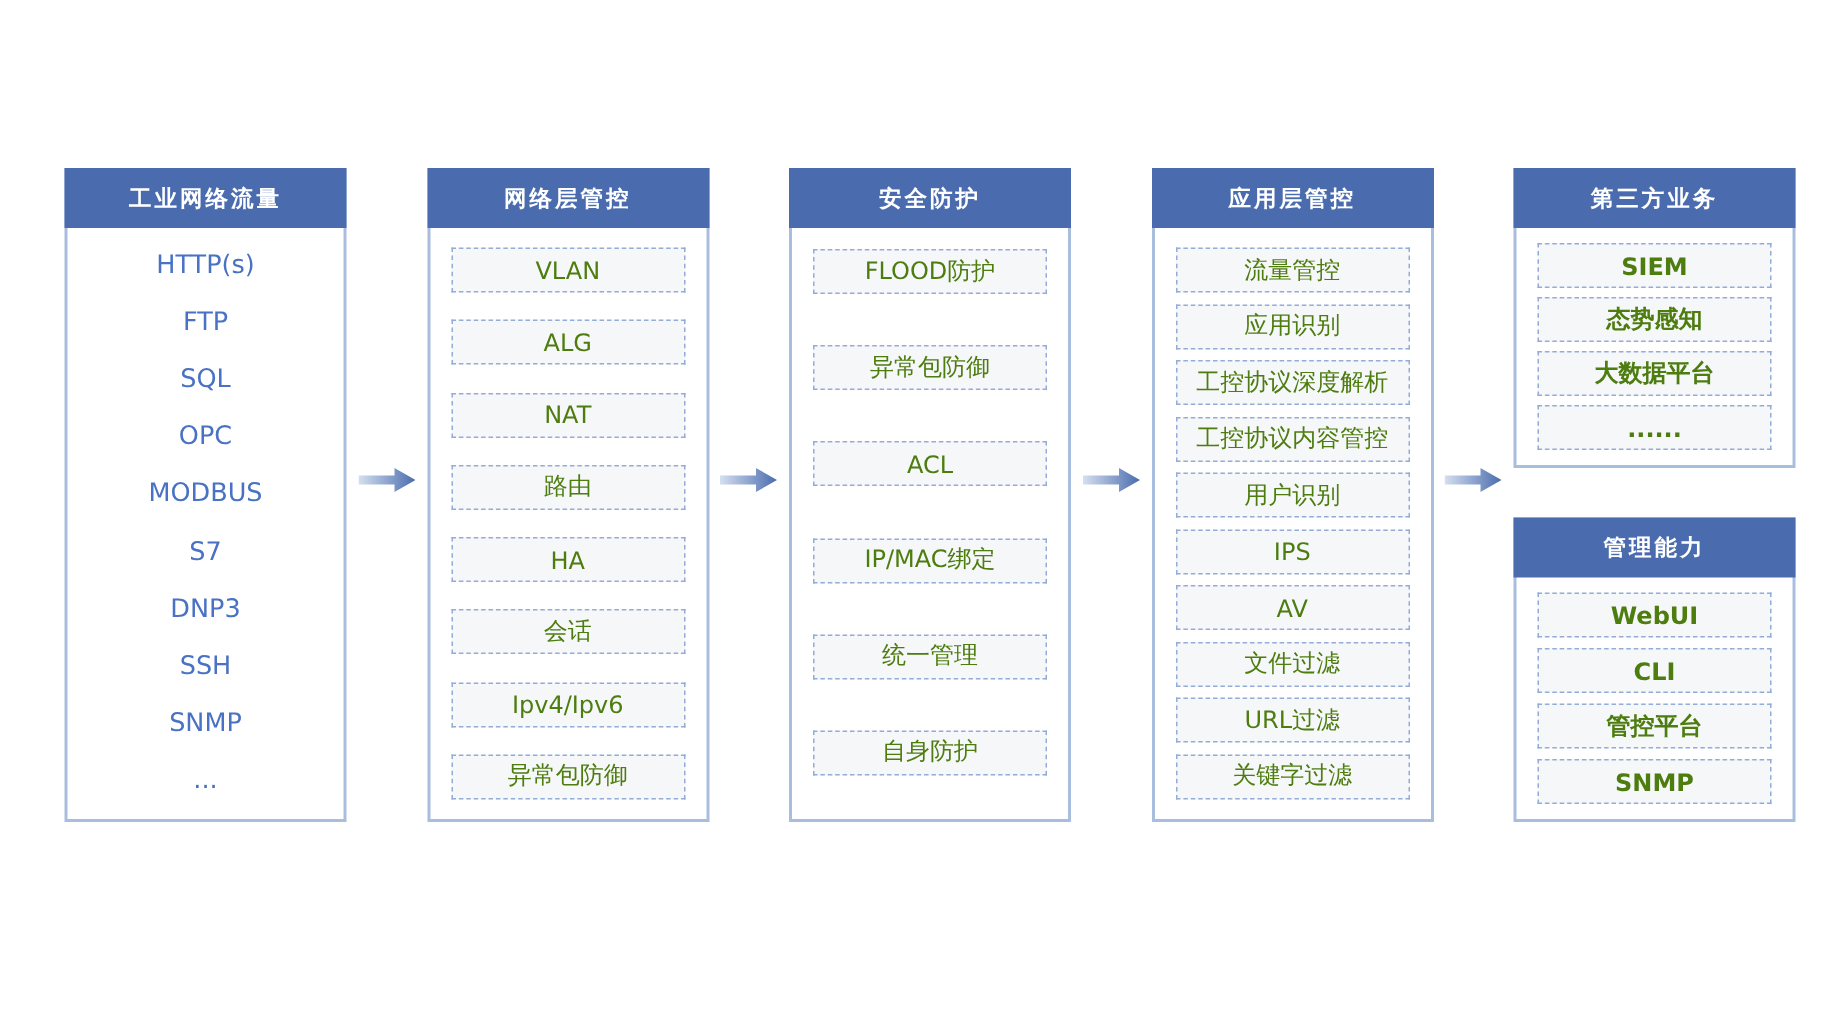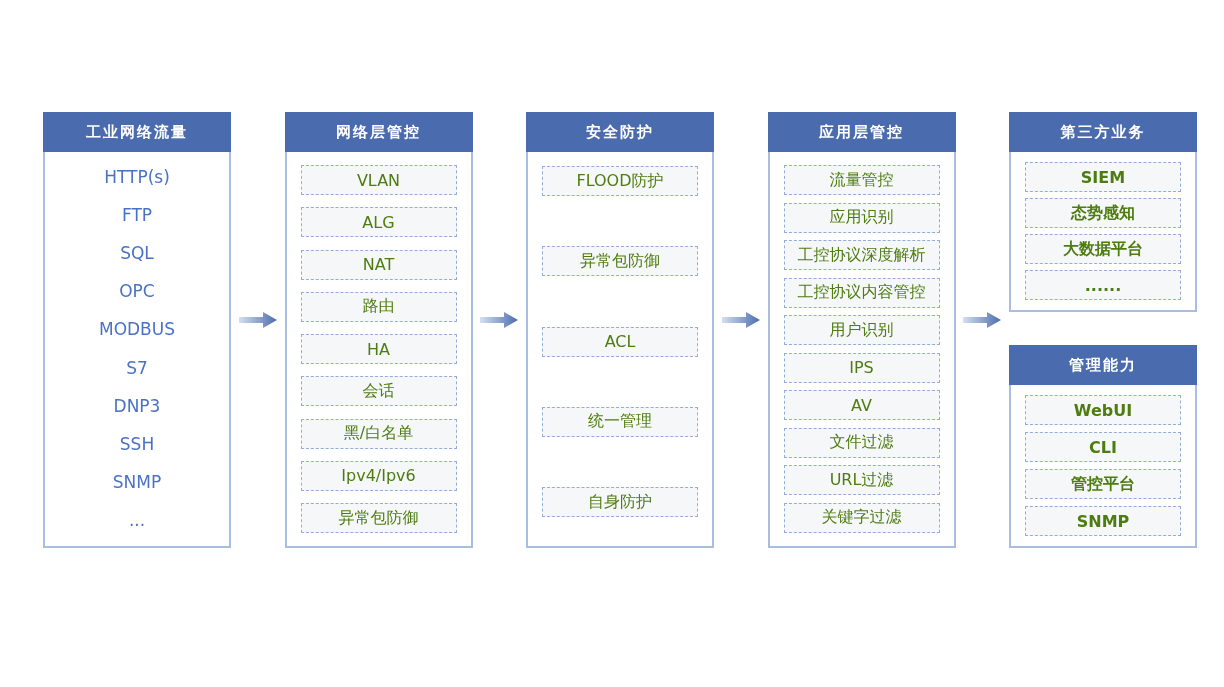--- a/index.html
+++ b/index.html
@@ -136,21 +136,20 @@
 
     <div class="col">
       <div class="col-header">网络层管控</div>
       <div class="col-body">
         <div class="item">VLAN</div>
         <div class="item">ALG</div>
         <div class="item">NAT</div>
         <div class="item">路由</div>
         <div class="item">HA</div>
         <div class="item">会话</div>
-        <div class="item">黑/白名单</div>
         <div class="item">Ipv4/Ipv6</div>
         <div class="item">异常包防御</div>
       </div>
     </div>
 
     <div class="arrow-slot">
       <svg width="38" height="16" viewBox="0 0 38 16">
         <defs>
           <linearGradient id="ag2" x1="0" y1="0" x2="1" y2="0">
             <stop offset="0" stop-color="#d4dff0"></stop>
@@ -160,20 +159,21 @@
         <path d="M0 5 H24 V0 L38 8 L24 16 V11 H0 Z" fill="url(#ag2)"></path>
       </svg>
     </div>
 
     <div class="col">
       <div class="col-header">安全防护</div>
       <div class="col-body spread">
         <div class="item">FLOOD防护</div>
         <div class="item">异常包防御</div>
         <div class="item">ACL</div>
+        <div class="item">IP/MAC绑定</div>
         <div class="item">统一管理</div>
         <div class="item">自身防护</div>
       </div>
     </div>
 
     <div class="arrow-slot">
       <svg width="38" height="16" viewBox="0 0 38 16">
         <defs>
           <linearGradient id="ag3" x1="0" y1="0" x2="1" y2="0">
             <stop offset="0" stop-color="#d4dff0"></stop>

